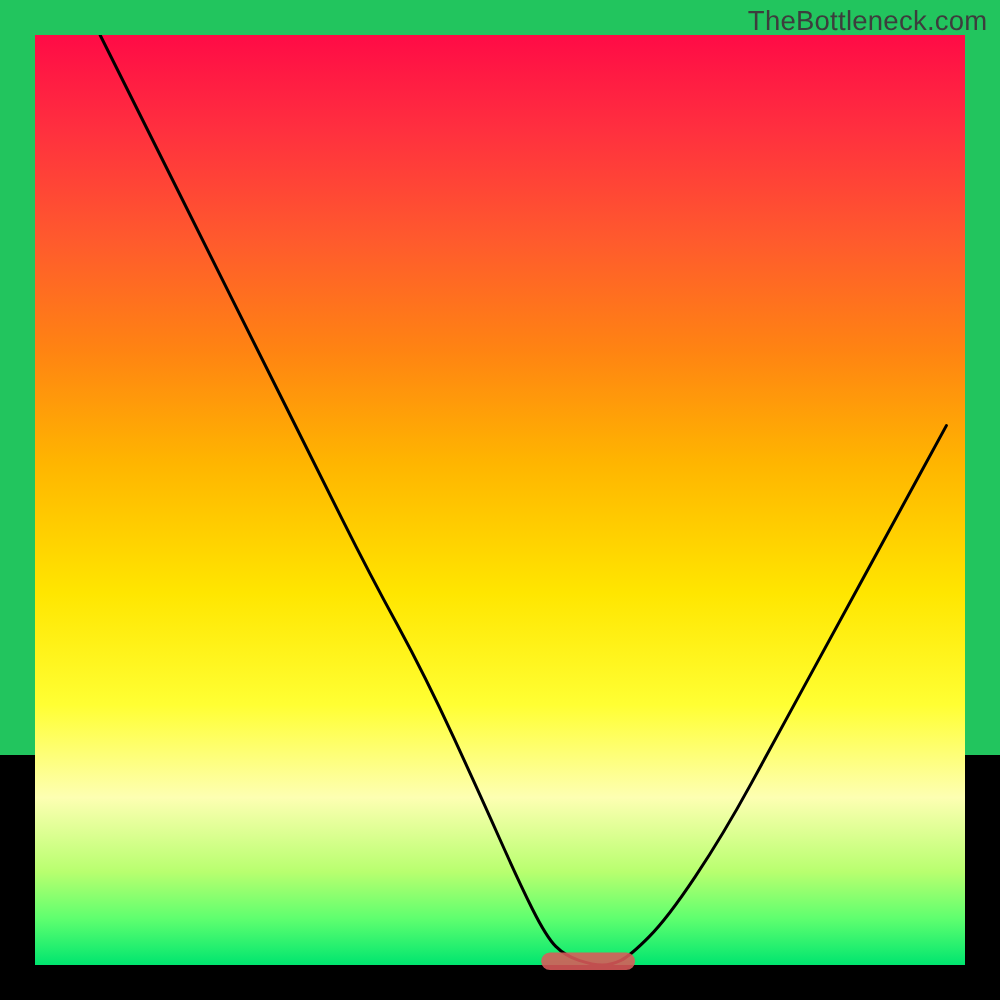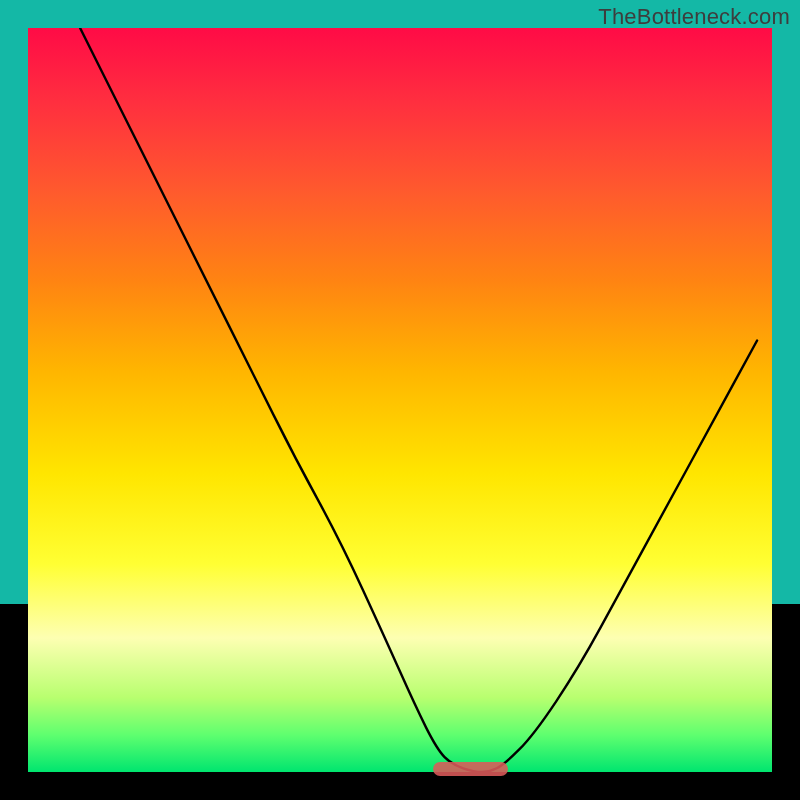--- a/index.html
+++ b/index.html
@@ -1,16 +1,16 @@
 <!DOCTYPE html>
 <html><head>
 <meta charset="utf-8">
 <style>
   html,body{margin:0;padding:0;width:800px;height:800px;background:#000;overflow:hidden;font-family:Arial,Helvetica,sans-serif}
-  .frame{position:absolute;left:0;top:0;width:800px;height:604px;background:#14b8a6}
+  .frame{position:absolute;left:0;top:0;width:800px;height:604px;background:#22c55e}
   .plot{position:absolute;left:28px;top:28px;width:744px;height:744px}
   .grad{position:absolute;left:0;top:0;width:744px;height:744px;
     background:linear-gradient(to bottom,
       #ff0b46 0%,
       #ff2f3f 10%,
       #ff5a2d 22%,
       #ff8412 34%,
       #ffb500 46%,
       #ffe600 60%,
       #ffff33 72%,

